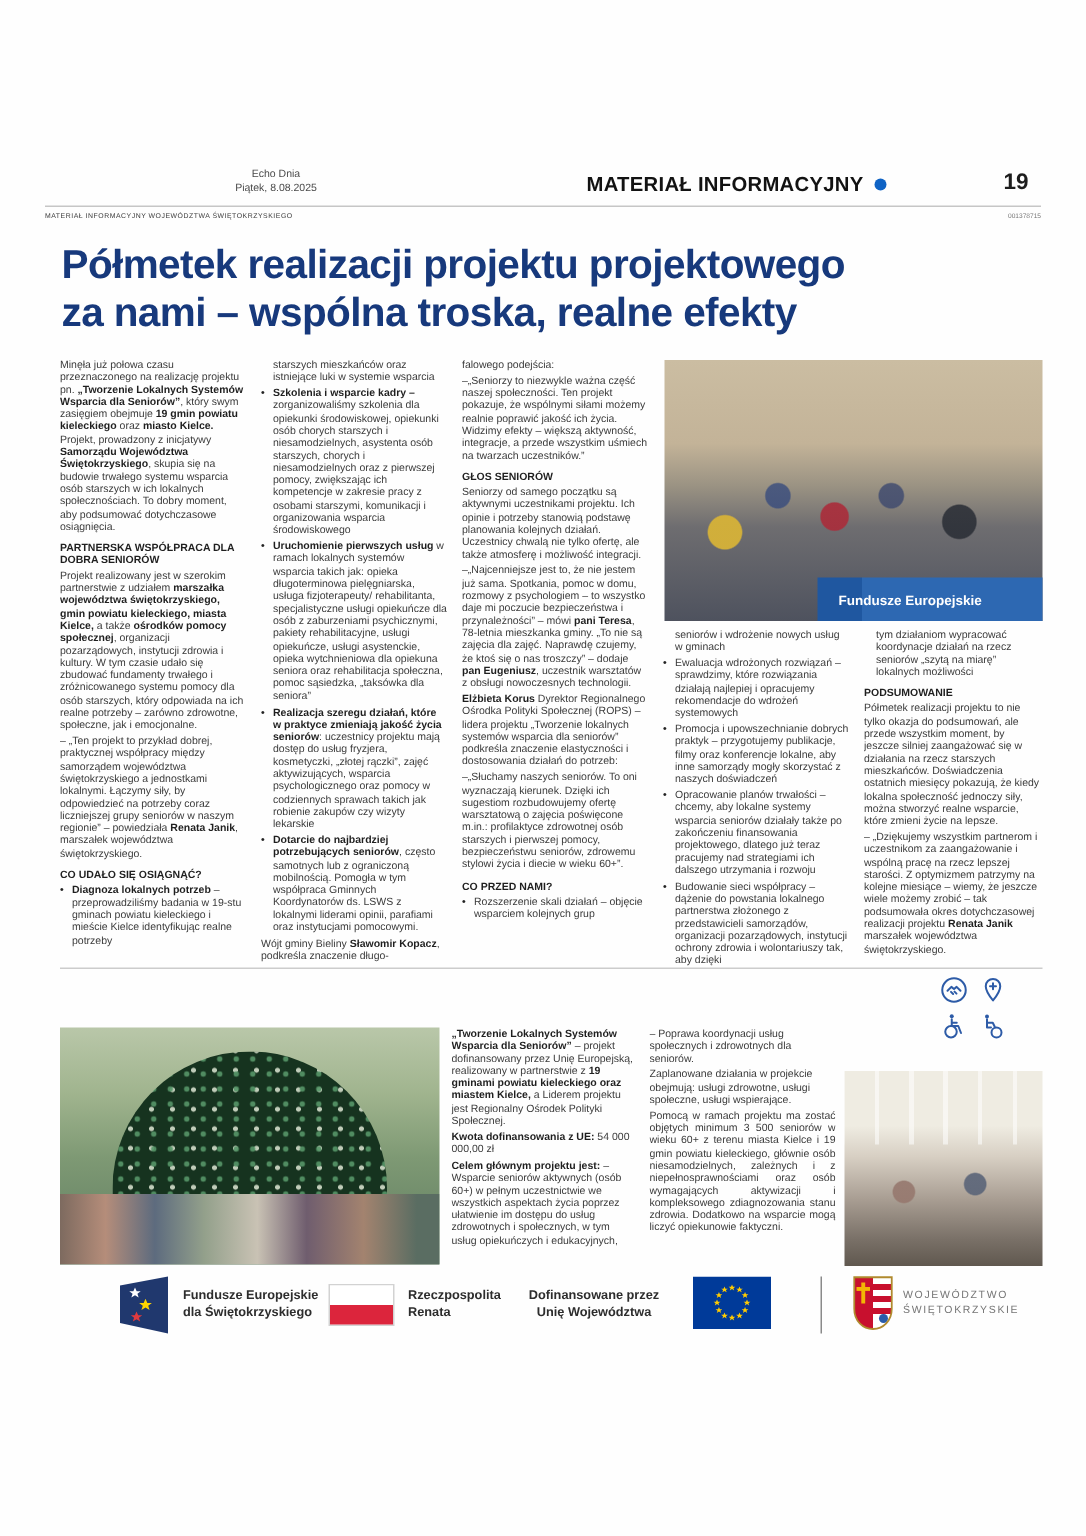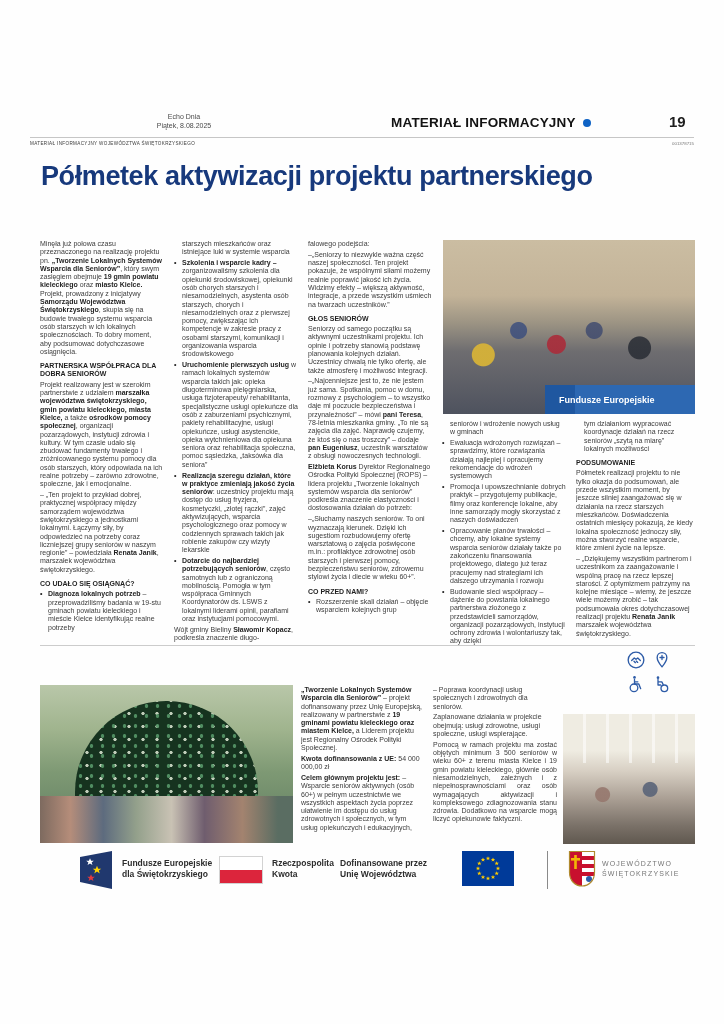--- a/index.html
+++ b/index.html
@@ -79,21 +79,21 @@
   
   .footer{position:absolute;left:0;top:845px;width:724px;height:52px;}
   .flogo{position:absolute;}
   .ftext{font-size:8.5px;font-weight:bold;color:#2d2d2d;line-height:10.5px;}
   .fe-flag{left:76px;top:4px;}
   .fe-text{left:122px;top:13px;}
   .pl-flag{left:219px;top:11px;width:44px;height:28px;border:1px solid #d2d2d2;box-sizing:border-box;}
   .pl-white{height:50%;background:#fff;}
   .pl-red{height:50%;background:#dc253c;}
   .pl-text{left:272px;top:13px;}
-  .eu-text{left:340px;top:13px;width:112px;text-align:left;}
+  .eu-text{left:340px;top:13px;width:112px;text-align:center;}
   .eu-flag{left:462px;top:6px;}
   .div-v{left:547px;top:6px;width:1px;height:38px;background:#8a8a8a;}
   .arms{left:568px;top:5px;}
   .woj-text{left:602px;top:14px;font-size:7px;letter-spacing:1.1px;color:#767676;line-height:9.5px;}
 </style>
 </head>
 <body>
 
 <div class="page">
 
@@ -103,21 +103,22 @@
   </div>
   <div class="info-tag">
     <span>MATERIAŁ INFORMACYJNY</span><span class="dot-blue"></span>
   </div>
   <div class="page-num">19</div>
   <div class="rule"></div>
   <div class="strapline">MATERIAŁ INFORMACYJNY WOJEWÓDZTWA ŚWIĘTOKRZYSKIEGO</div>
   <div class="code">001378715</div>
 
   <h1 class="headline">
-    <span>Półmetek aktywizacji projektu partnerskiego</span><br>
+    <span>Półmetek realizacji projektu projektowego</span><br>
+    <span>za nami – wspólna troska, realne efekty</span>
   </h1>
 
   <div class="photo-main">
     <div class="caption-band">
       <span>Fundusze Europejskie</span>
     </div>
   </div>
 
   <div class="col" id="c1">
       <div class="para"><span>Minęła już połowa czasu przeznaczonego na realizację projektu pn. </span><b>„Tworzenie Lokalnych Systemów Wsparcia dla Seniorów”</b><span>, który swym zasięgiem obejmuje </span><b>19 gmin powiatu kieleckiego</b><span> oraz </span><b>miasto Kielce.</b><span> Projekt, prowadzony z inicjatywy </span><b>Samorządu Województwa Świętokrzyskiego</b><span>, skupia się na budowie trwałego systemu wsparcia osób starszych w ich lokalnych społecznościach. To dobry moment, aby podsumować dotychczasowe osiągnięcia.</span></div>
@@ -258,21 +259,21 @@
       <div>Fundusze Europejskie</div>
       <div>dla Świętokrzyskiego</div>
     </div>
 
     <div class="flogo pl-flag">
       <div class="pl-white"></div>
       <div class="pl-red"></div>
     </div>
     <div class="flogo ftext pl-text">
       <div>Rzeczpospolita</div>
-      <div>Kwota</div>
+      <div>Renata</div>
     </div>
 
     <div class="flogo ftext eu-text">
       <div>Dofinansowane przez</div>
       <div>Unię Województwa</div>
     </div>
     <div class="flogo eu-flag">
       <svg width="52" height="35" viewBox="0 0 52 35">
         <rect width="52" height="35" fill="#003a99"></rect>
         <g fill="#ffcc00">

